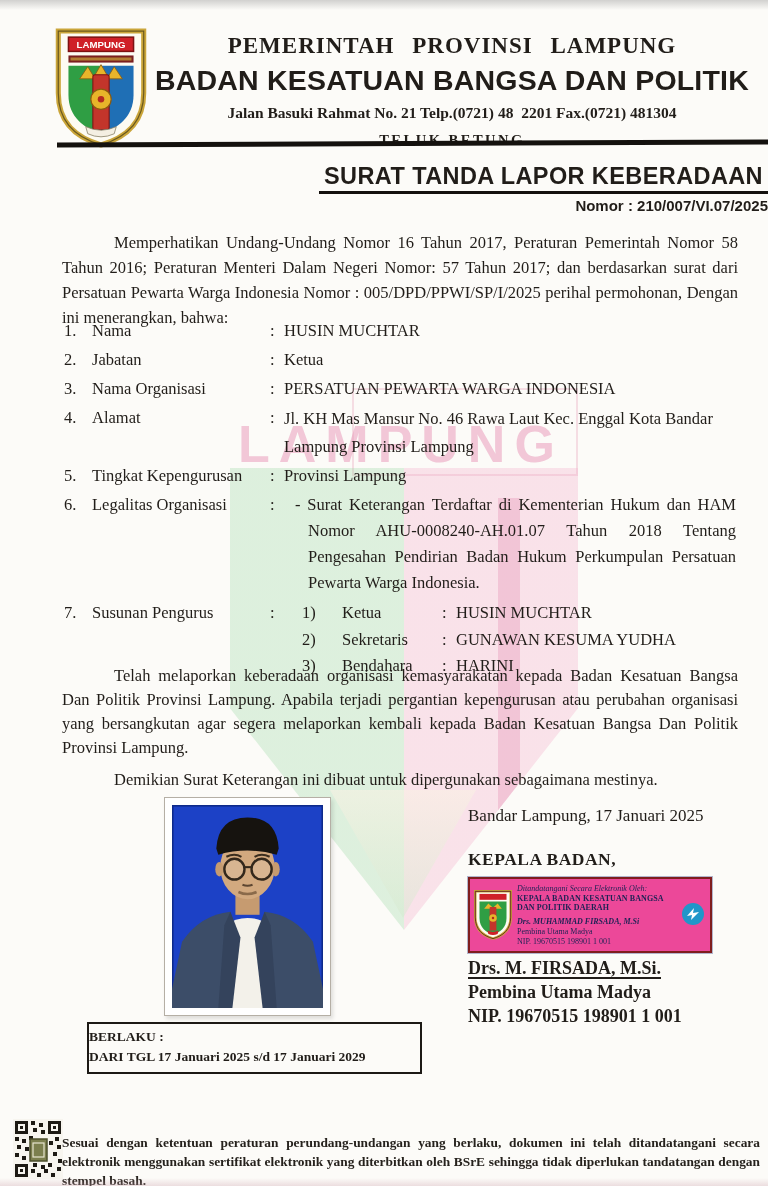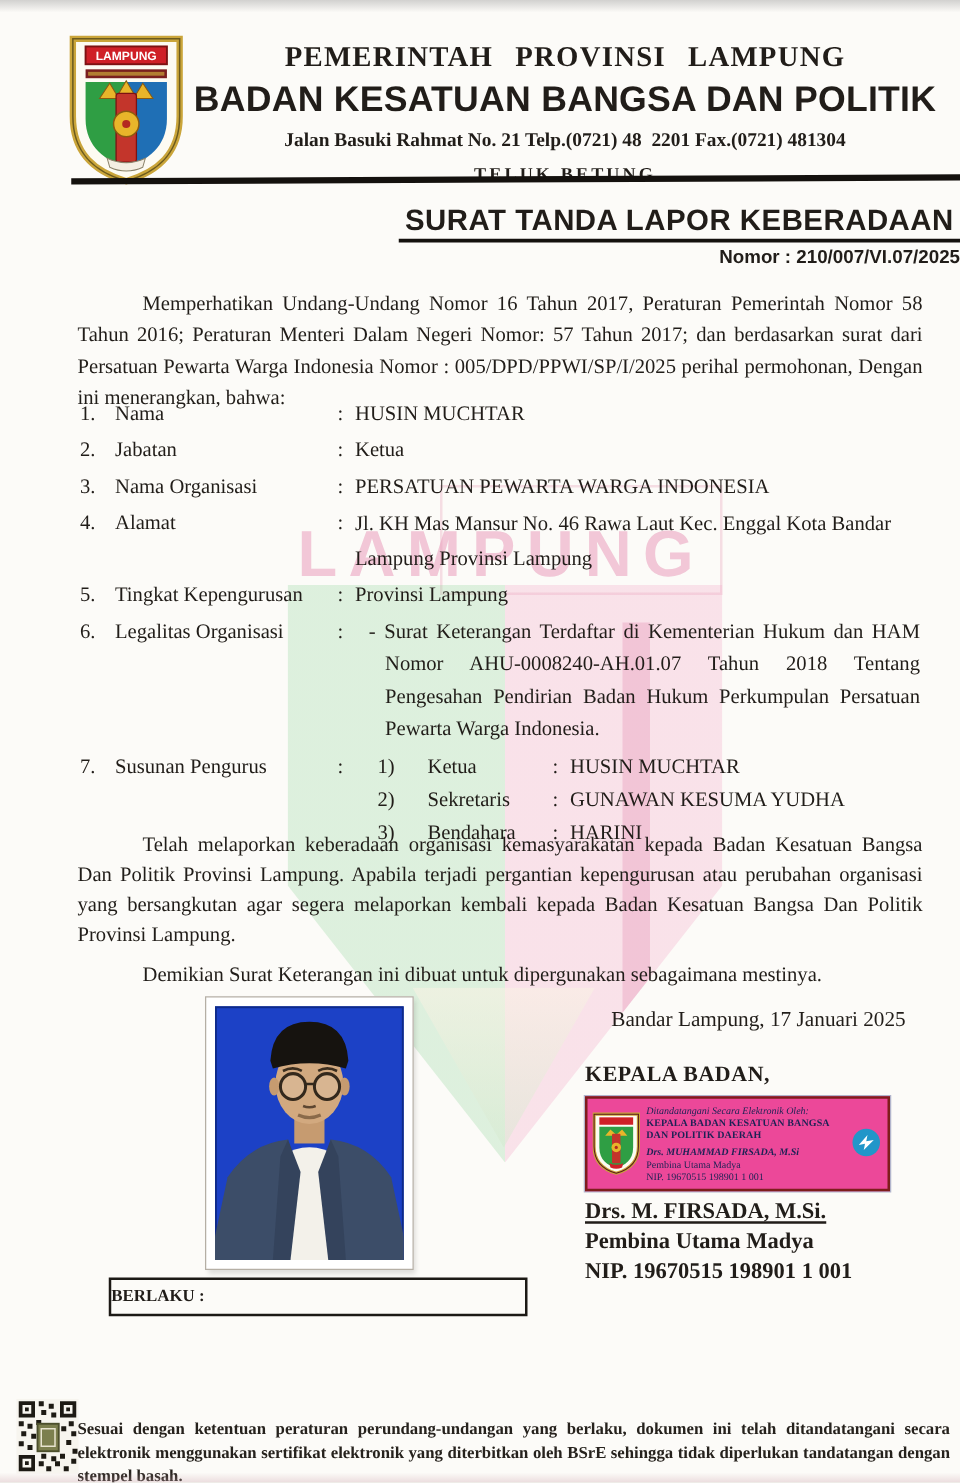--- a/index.html
+++ b/index.html
@@ -55,21 +55,21 @@
   .prow{display:grid;grid-template-columns:40px 100px 14px auto;line-height:1.62;padding-left:18px;}
   .para{position:absolute;left:62px;width:676px;z-index:2;font-size:16.5px;line-height:1.46;
     text-align:justify;text-indent:52px;}
   .p2{top:664px;}
   .p3{top:768px;text-align:left;}
 
   
   .photo-frame{position:absolute;left:164px;top:797px;width:151px;height:203px;z-index:2;
     background:#fff;border:1px solid #b5afa5;box-shadow:2px 3px 4px rgba(0,0,0,.12);padding:7px;}
   .photo-frame svg{display:block;width:100%;height:100%;}
-  .date-line{position:absolute;left:468px;top:806px;font-size:17px;z-index:2;margin-left:21px;}
+  .date-line{position:absolute;left:468px;top:806px;font-size:17px;z-index:2;}
   .kepala{position:absolute;left:468px;top:849px;font-size:17.5px;font-weight:bold;letter-spacing:.5px;z-index:2;}
   .stamp{position:absolute;left:468px;top:877px;width:232px;height:68px;z-index:2;background:#ec4899;
     border:2px solid #7f1d1d;box-shadow:0 0 0 1px rgba(40,52,122,.35);display:flex;align-items:center;padding:2px 4px;}
   .stamp-crest{width:38px;height:52px;flex:0 0 38px;margin-right:5px;}
   .stamp-text{font-size:8px;line-height:1.22;color:#1d2255;}
   .st-i{font-style:italic;}
   .st-b{font-weight:bold;letter-spacing:.1px;}
   .st-name{font-weight:bold;font-style:italic;margin-top:4px;}
   .bsre{position:absolute;right:5px;top:23px;width:24px;height:24px;}
   .nameblock{position:absolute;left:468px;top:957px;z-index:2;font-size:18px;font-weight:bold;line-height:1.32;}
@@ -249,20 +249,21 @@
   </div>
 
   <div class="nameblock">
     <div class="sig-name">Drs. M. FIRSADA, M.Si.</div>
     <div>Pembina Utama Madya</div>
     <div>NIP. 19670515 198901 1 001</div>
   </div>
 
   <div class="berlaku">
     <div>BERLAKU :</div>
+    <div>DARI TGL 17 Januari 2025 s/d 17 Januari 2029</div>
   </div>
 
   <svg class="qr" viewBox="0 0 50 60">
     <rect x="0" y="0" width="50" height="60" fill="#f7f5ef"></rect>
     <g fill="#1d1a14">
       <rect x="2" y="2" width="13" height="13"></rect>
         <rect x="35" y="2" width="13" height="13"></rect>
         <rect x="2" y="45" width="13" height="13"></rect>
       <rect x="5" y="5" width="7" height="7" fill="#f7f5ef"></rect>
         <rect x="38" y="5" width="7" height="7" fill="#f7f5ef"></rect>

